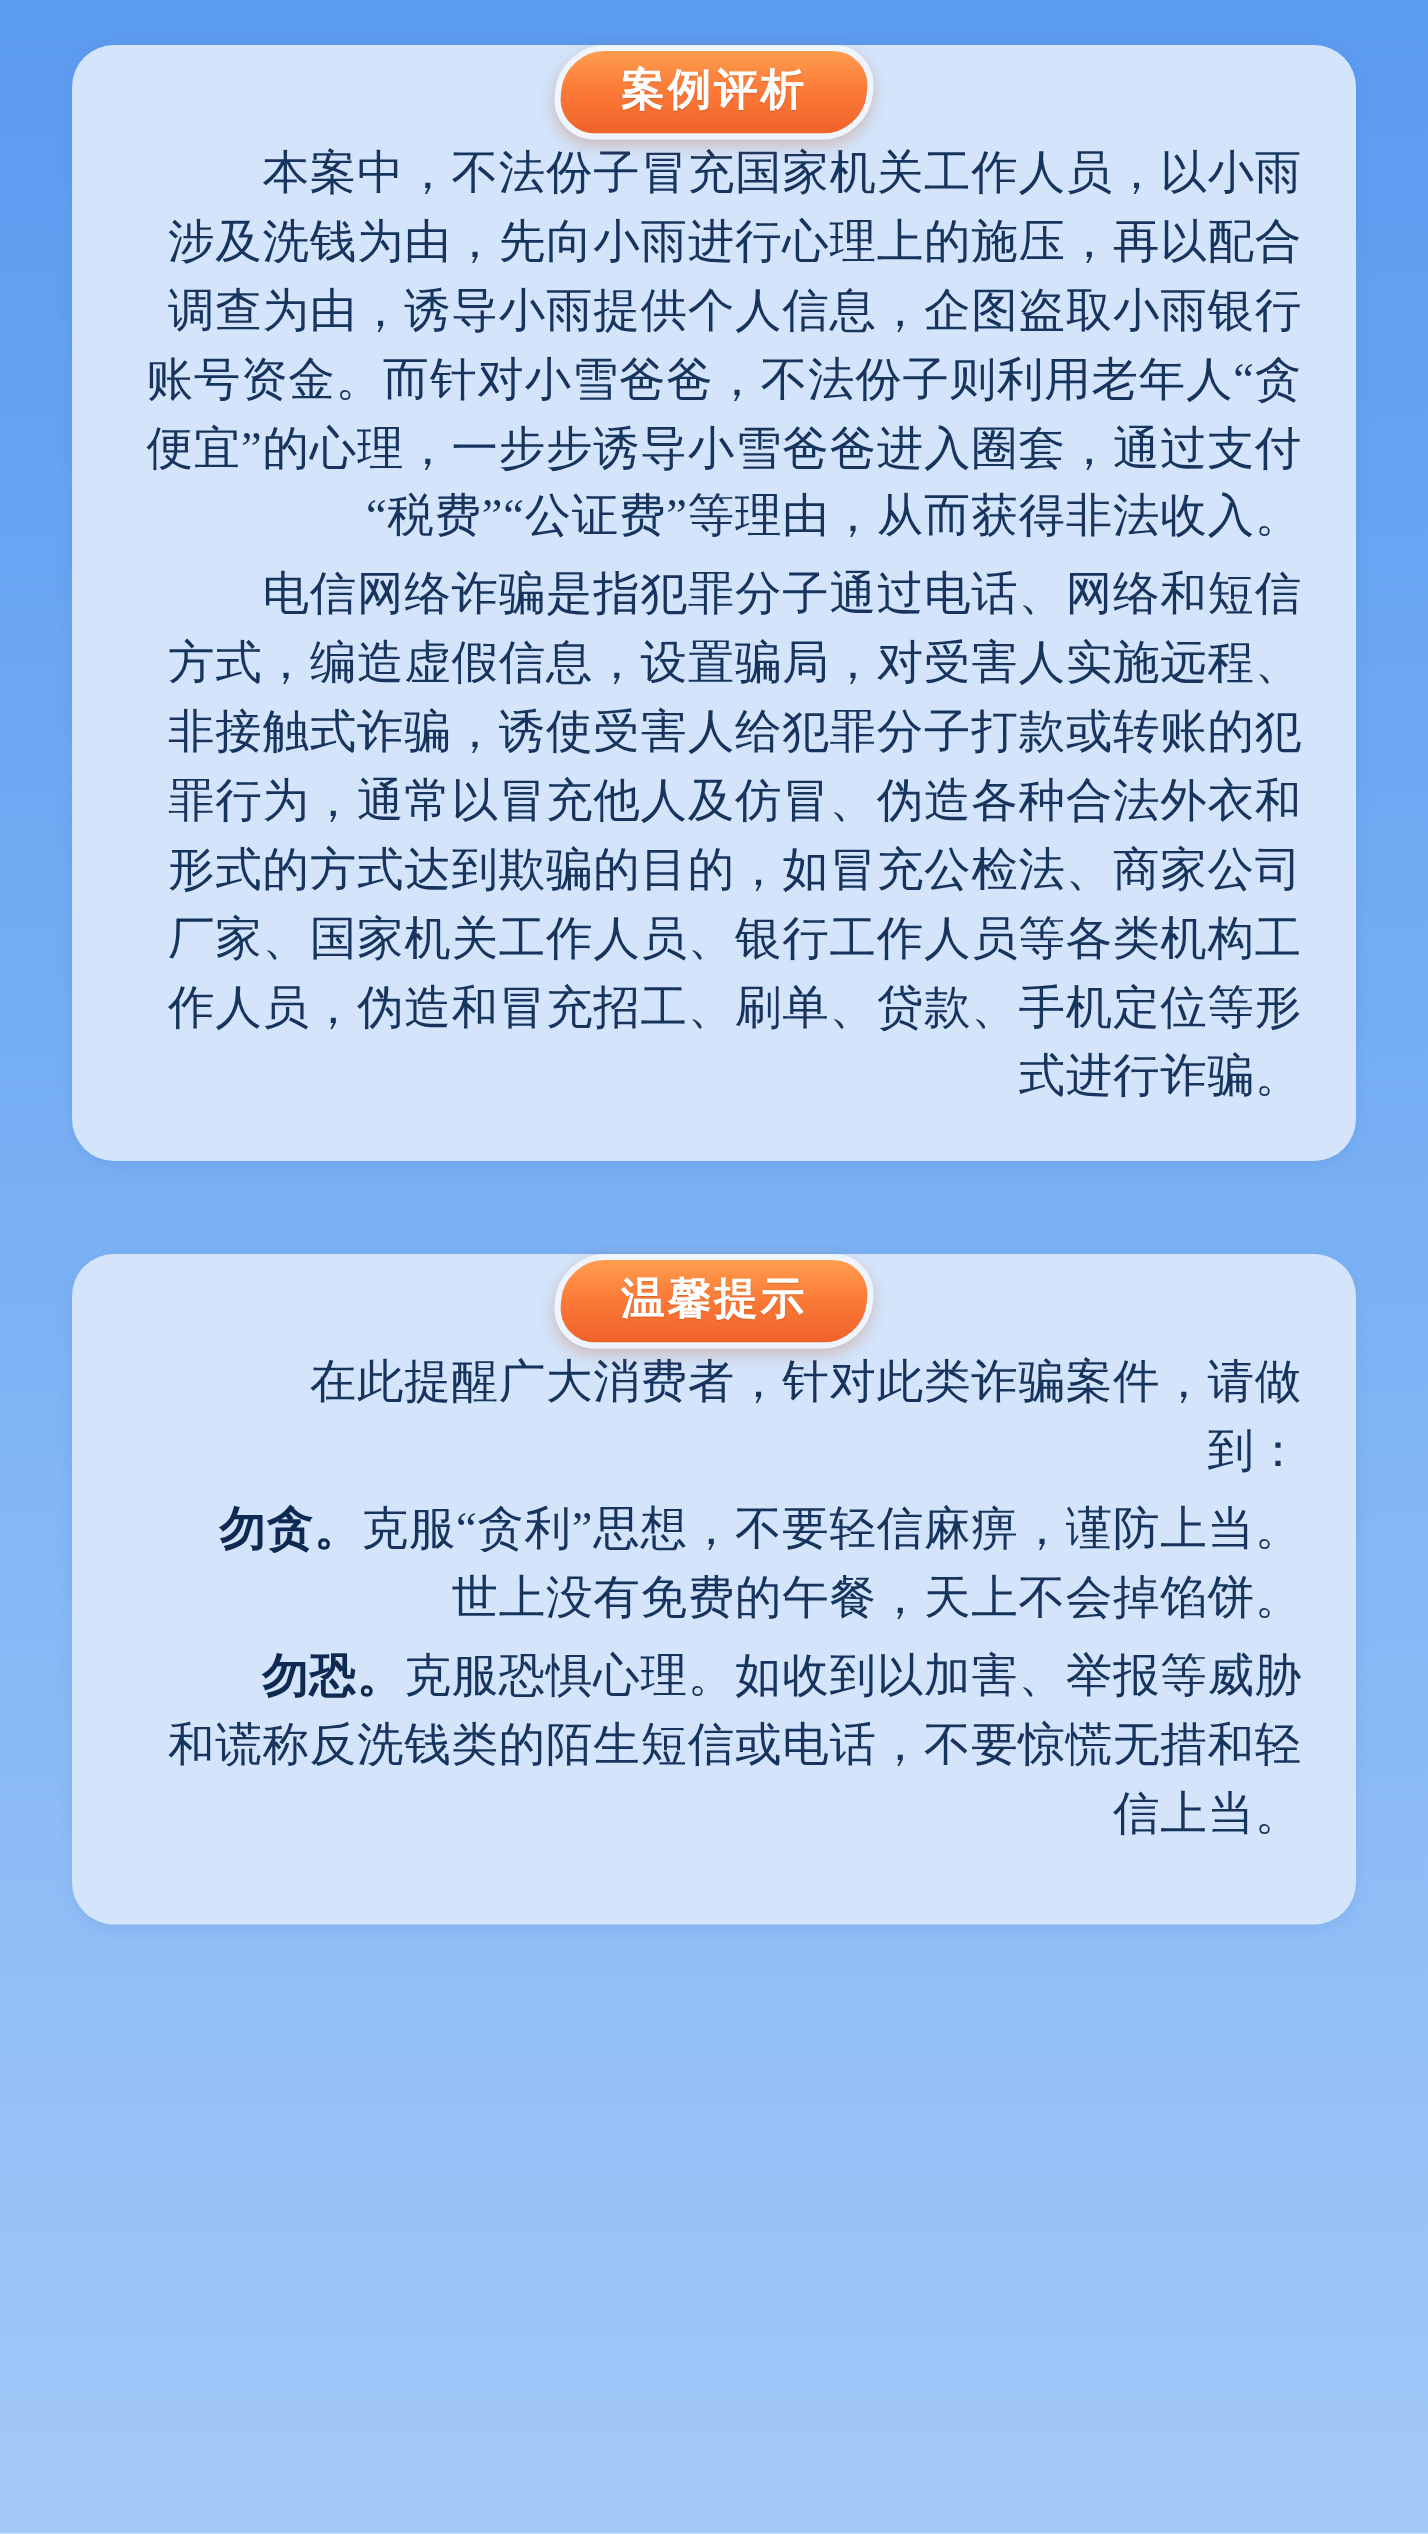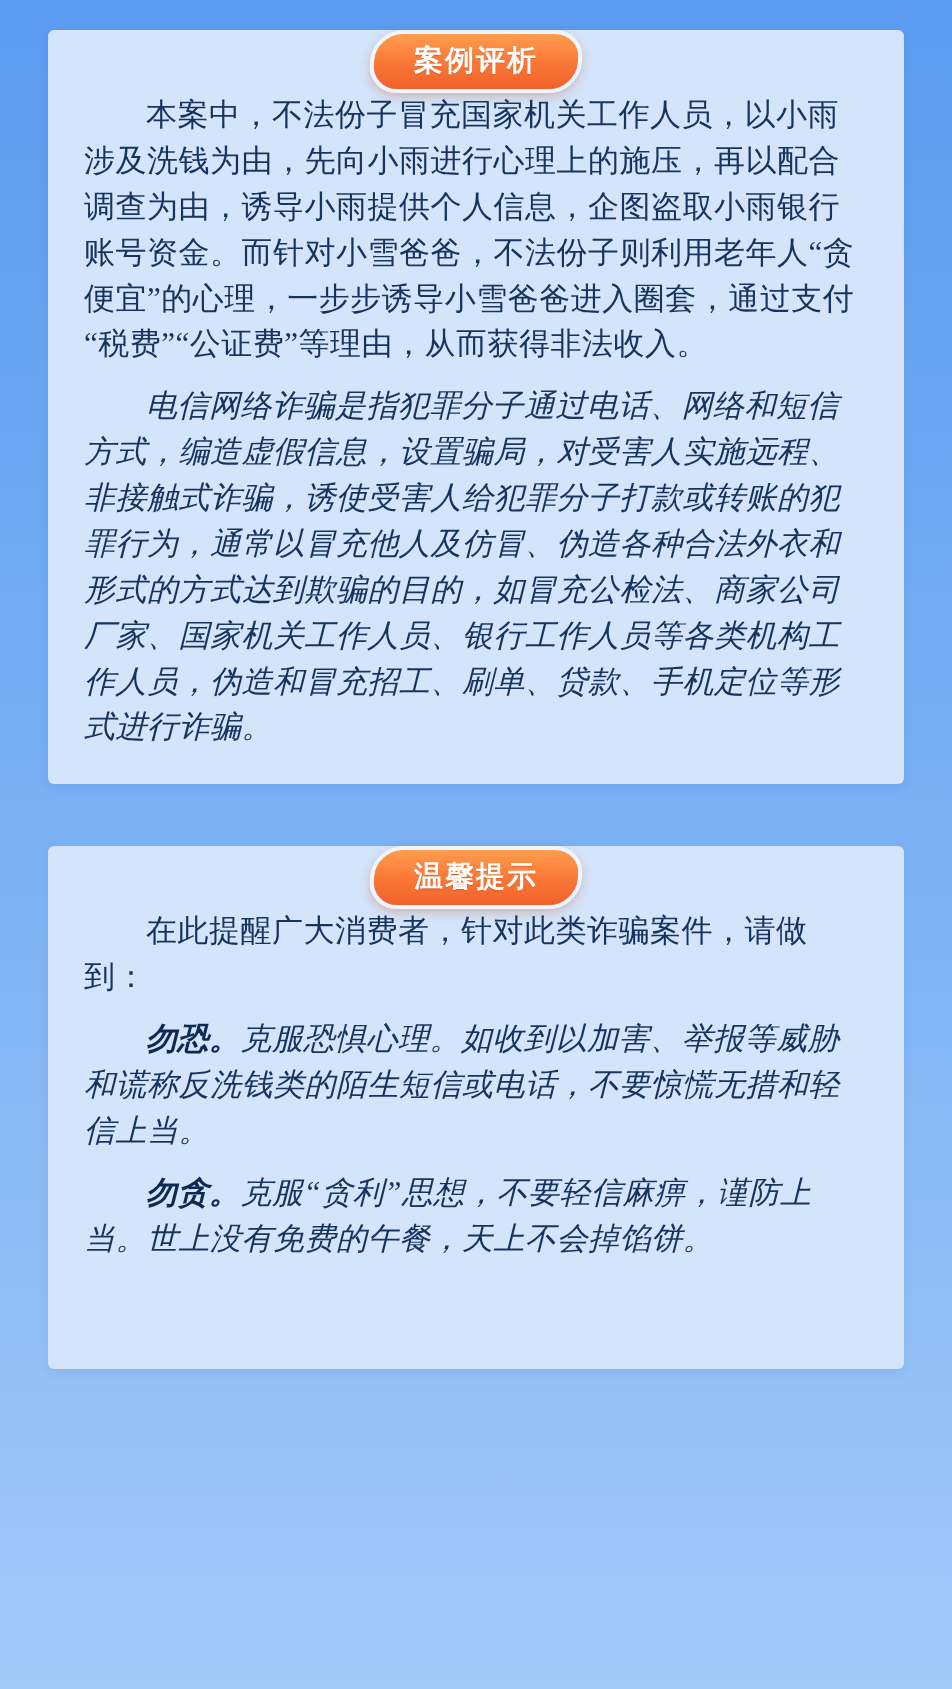--- a/index.html
+++ b/index.html
@@ -17,24 +17,25 @@
     width: 952px;
     box-sizing: border-box;
     padding: 30px 48px 0 48px;
   }
   .section {
     position: relative;
     margin-bottom: 62px;
   }
   .card {
     background: #d3e4fb;
-    border-radius: 6px;
+    border-radius: 28px;
     box-sizing: border-box;
     padding: 62px 36px 34px 36px;
     box-shadow: 0 3px 10px rgba(40, 80, 150, 0.10);
+    text-align: right;
   }
   .badge-wrap {
     position: absolute;
     top: 0;
     left: 0;
     right: 0;
     display: flex;
     justify-content: center;
     z-index: 5;
     pointer-events: none;
@@ -60,32 +61,31 @@
   }
   p.body {
     margin: 0;
     font-size: 31px;
     line-height: 1.48;
     color: #17345e;
     text-indent: 2em;
     letter-spacing: 0.5px;
   }
   p.body + p.body {
-    margin-top: 16px;
-    font-style: italic;
+    margin-top: 6px;
   }
   .lead {
     font-weight: bold;
     color: #0f2a52;
   }
   .section:last-child {
     margin-bottom: 0;
   }
   .card.tips {
-    padding-bottom: 108px;
+    padding-bottom: 52px;
   }
 </style>
 </head>
 <body>
 
 <div class="page">
 
   <div class="section">
     <div class="badge-wrap">
       <div class="badge"><span>案例评析</span></div>
@@ -95,18 +95,18 @@
       <p class="body"><span class="lead"></span><span>电信网络诈骗是指犯罪分子通过电话、网络和短信方式，编造虚假信息，设置骗局，对受害人实施远程、非接触式诈骗，诱使受害人给犯罪分子打款或转账的犯罪行为，通常以冒充他人及仿冒、伪造各种合法外衣和形式的方式达到欺骗的目的，如冒充公检法、商家公司厂家、国家机关工作人员、银行工作人员等各类机构工作人员，伪造和冒充招工、刷单、贷款、手机定位等形式进行诈骗。</span></p>
     </div>
   </div>
 
   <div class="section">
     <div class="badge-wrap">
       <div class="badge"><span>温馨提示</span></div>
     </div>
     <div class="card tips">
       <p class="body"><span class="lead"></span><span>在此提醒广大消费者，针对此类诈骗案件，请做到：</span></p>
+      <p class="body"><span class="lead">勿贪。</span><span>克服“贪利”思想，不要轻信麻痹，谨防上当。世上没有免费的午餐，天上不会掉馅饼。</span></p>
       <p class="body"><span class="lead">勿恐。</span><span>克服恐惧心理。如收到以加害、举报等威胁和谎称反洗钱类的陌生短信或电话，不要惊慌无措和轻信上当。</span></p>
-      <p class="body"><span class="lead">勿贪。</span><span>克服“贪利”思想，不要轻信麻痹，谨防上当。世上没有免费的午餐，天上不会掉馅饼。</span></p>
     </div>
   </div>
 
 </div>
 
 </body></html>

